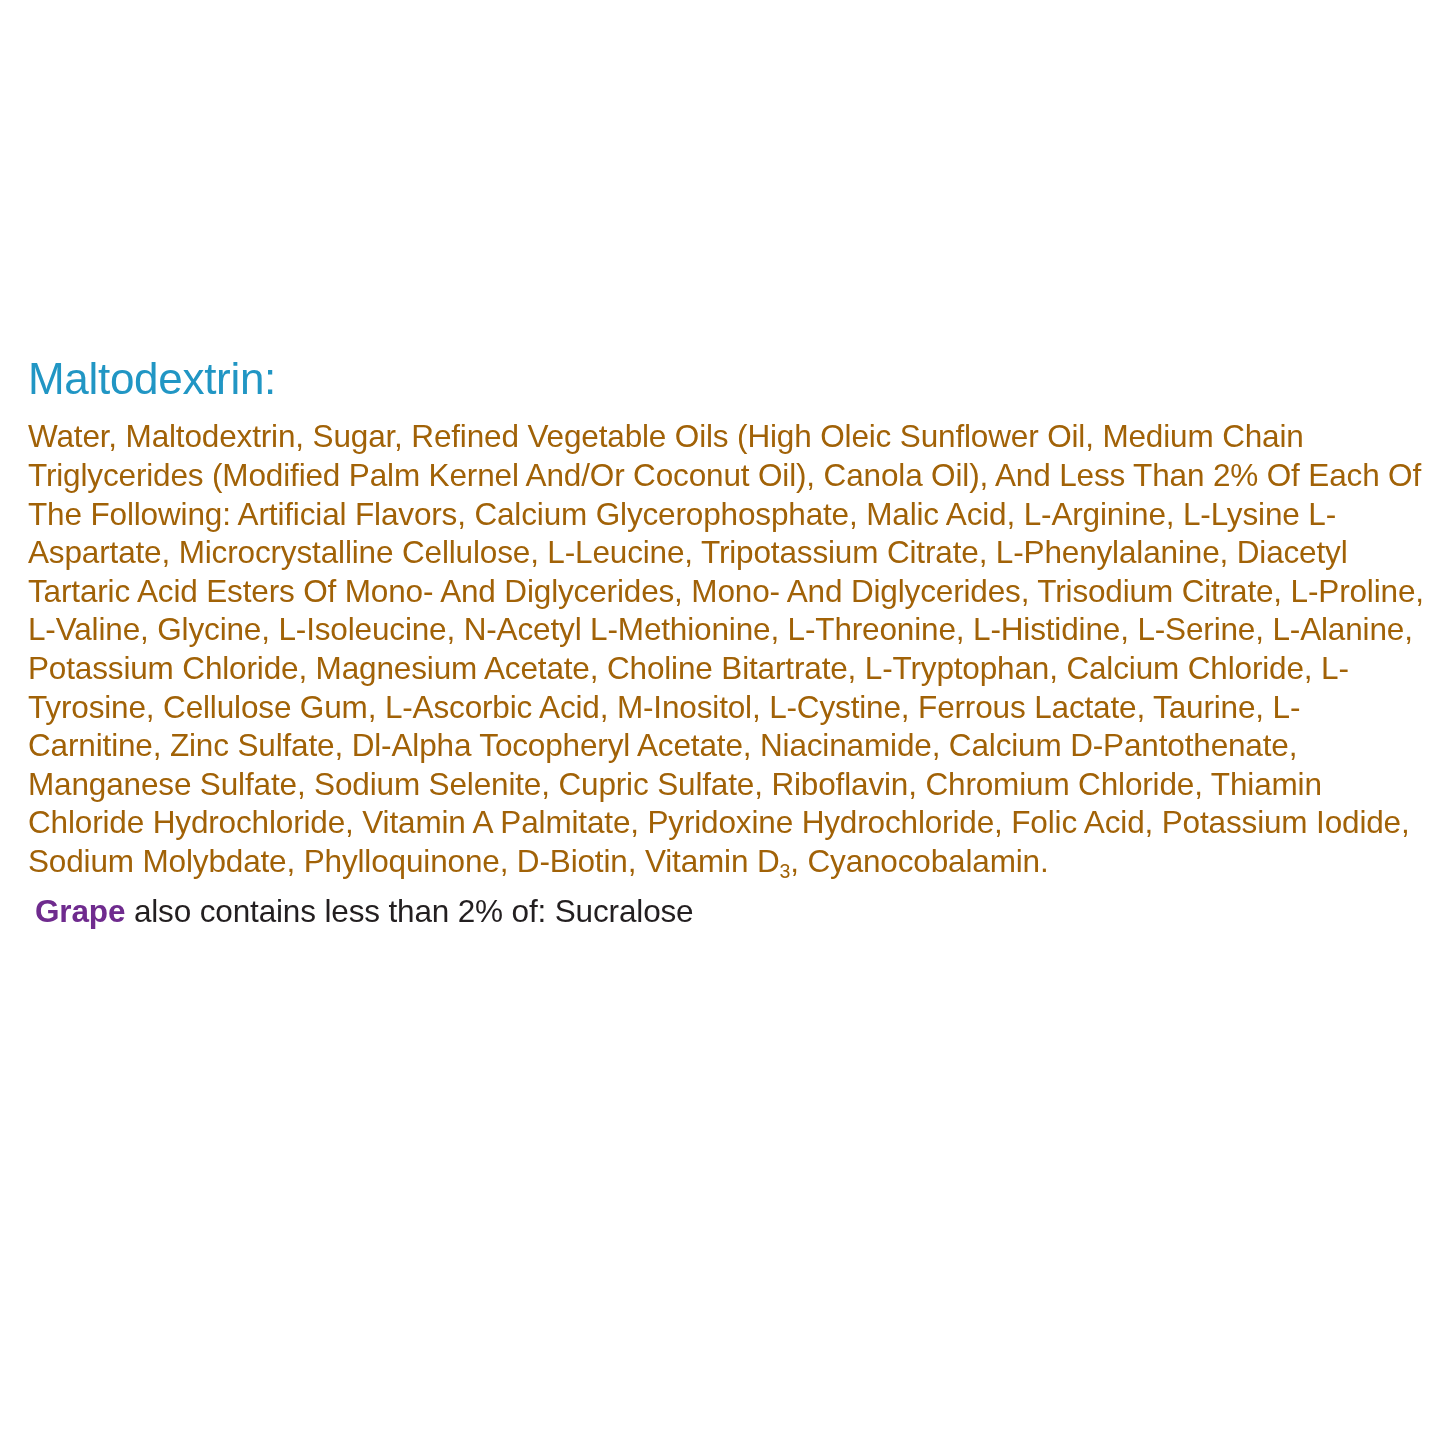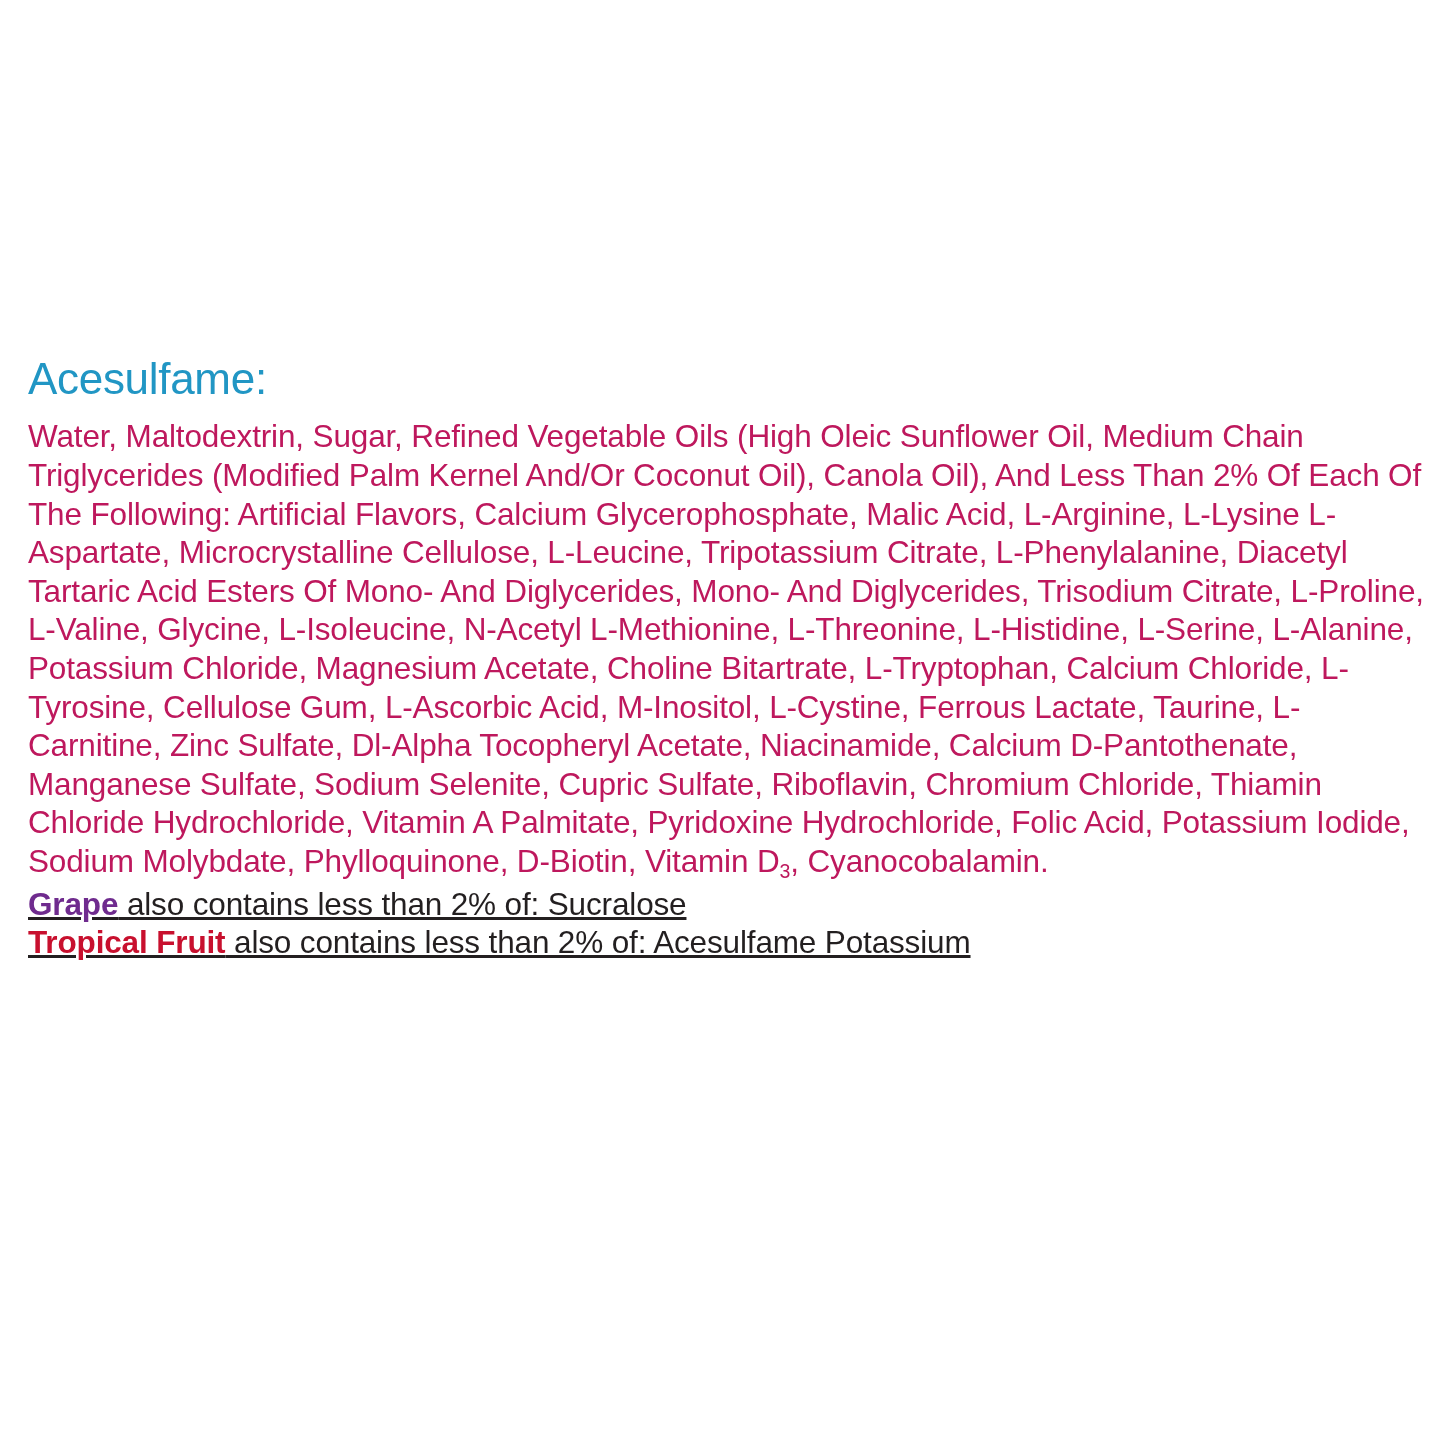--- a/index.html
+++ b/index.html
@@ -23,58 +23,56 @@
   }
   .heading {
     color: #2196c4;
     font-size: 44px;
     font-weight: 400;
     letter-spacing: -0.3px;
     margin: 0 0 14px 0;
     line-height: 1.1;
   }
   .ingredients-body {
-    color: #be185d;
+    color: #a16207;
     font-size: 31.5px;
     line-height: 38.6px;
     letter-spacing: -0.15px;
     margin: 0;
     width: 1402px;
     text-align: left;
   }
   .flavor-line {
     color: #231f20;
     font-size: 31.5px;
     line-height: 38.6px;
     letter-spacing: -0.15px;
-    margin: 0;
-    text-decoration: underline;
+    margin: 7px;
   }
   .flavor-name {
     font-weight: bold;
   }
   .flavor-grape .flavor-name { color: #6f2b8e; }
   .flavor-tropical .flavor-name { color: #c8102e; }
   .flavor-orange .flavor-name { color: #f15a22; }
   sub {
     font-size: 0.62em;
     vertical-align: baseline;
     position: relative;
     top: 0.30em;
   }
 </style>
 </head>
 <body>
 
 <div class="page">
   <div class="content">
 
-    <h1 class="heading">Acesulfame:</h1>
+    <h1 class="heading">Maltodextrin:</h1>
 
     <p class="ingredients-body"><span>Water, Maltodextrin, Sugar, Refined Vegetable Oils (High Oleic Sunflower Oil, Medium Chain Triglycerides (Modified Palm Kernel And/Or Coconut Oil), Canola Oil), And Less Than 2% Of Each Of The Following: Artificial Flavors, Calcium Glycerophosphate, Malic Acid, L-Arginine, L-Lysine L-Aspartate, Microcrystalline Cellulose, L-Leucine, Tripotassium Citrate, L-Phenylalanine, Diacetyl Tartaric Acid Esters Of Mono- And Diglycerides, Mono- And Diglycerides, Trisodium Citrate, L-Proline, L-Valine, Glycine, L-Isoleucine, N-Acetyl L-Methionine, L-Threonine, L-Histidine, L-Serine, L-Alanine, Potassium Chloride, Magnesium Acetate, Choline Bitartrate, L-Tryptophan, Calcium Chloride, L-Tyrosine, Cellulose Gum, L-Ascorbic Acid, M-Inositol, L-Cystine, Ferrous Lactate, Taurine, L-Carnitine, Zinc Sulfate, Dl-Alpha Tocopheryl Acetate, Niacinamide, Calcium D-Pantothenate, Manganese Sulfate, Sodium Selenite, Cupric Sulfate, Riboflavin, Chromium Chloride, Thiamin Chloride Hydrochloride, Vitamin A Palmitate, Pyridoxine Hydrochloride, Folic Acid, Potassium Iodide, Sodium Molybdate, Phylloquinone, D-Biotin, Vitamin D</span><sub>3</sub><span>, Cyanocobalamin.</span></p>
 
     <p class="flavor-line flavor-grape"><span class="flavor-name">Grape</span><span> also contains less than 2% of: Sucralose</span></p>
 
-    <p class="flavor-line flavor-tropical"><span class="flavor-name">Tropical Fruit</span><span> also contains less than 2% of: Acesulfame Potassium</span></p>
 
 
   </div>
 </div>
 
 </body></html>

